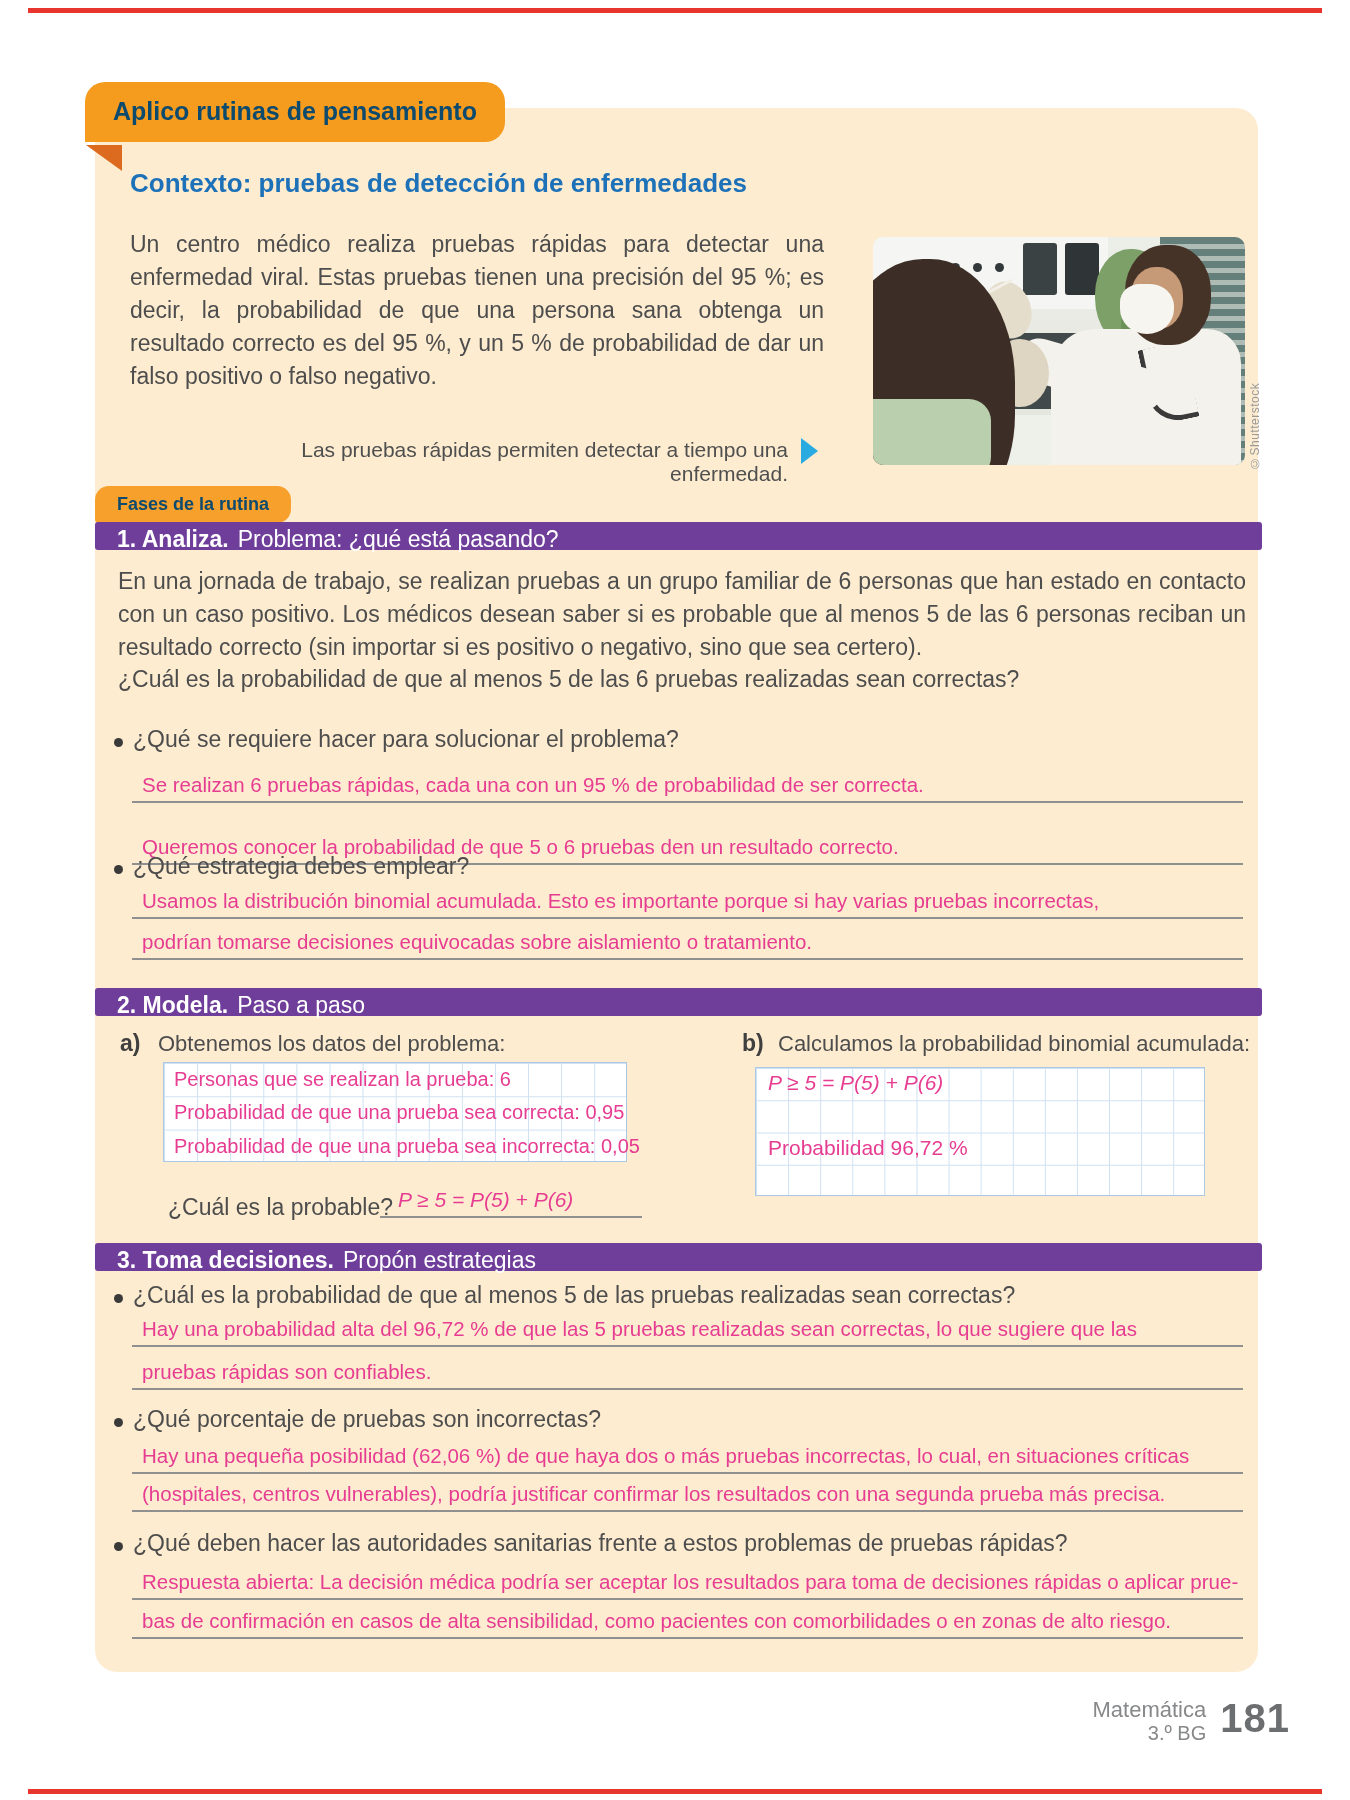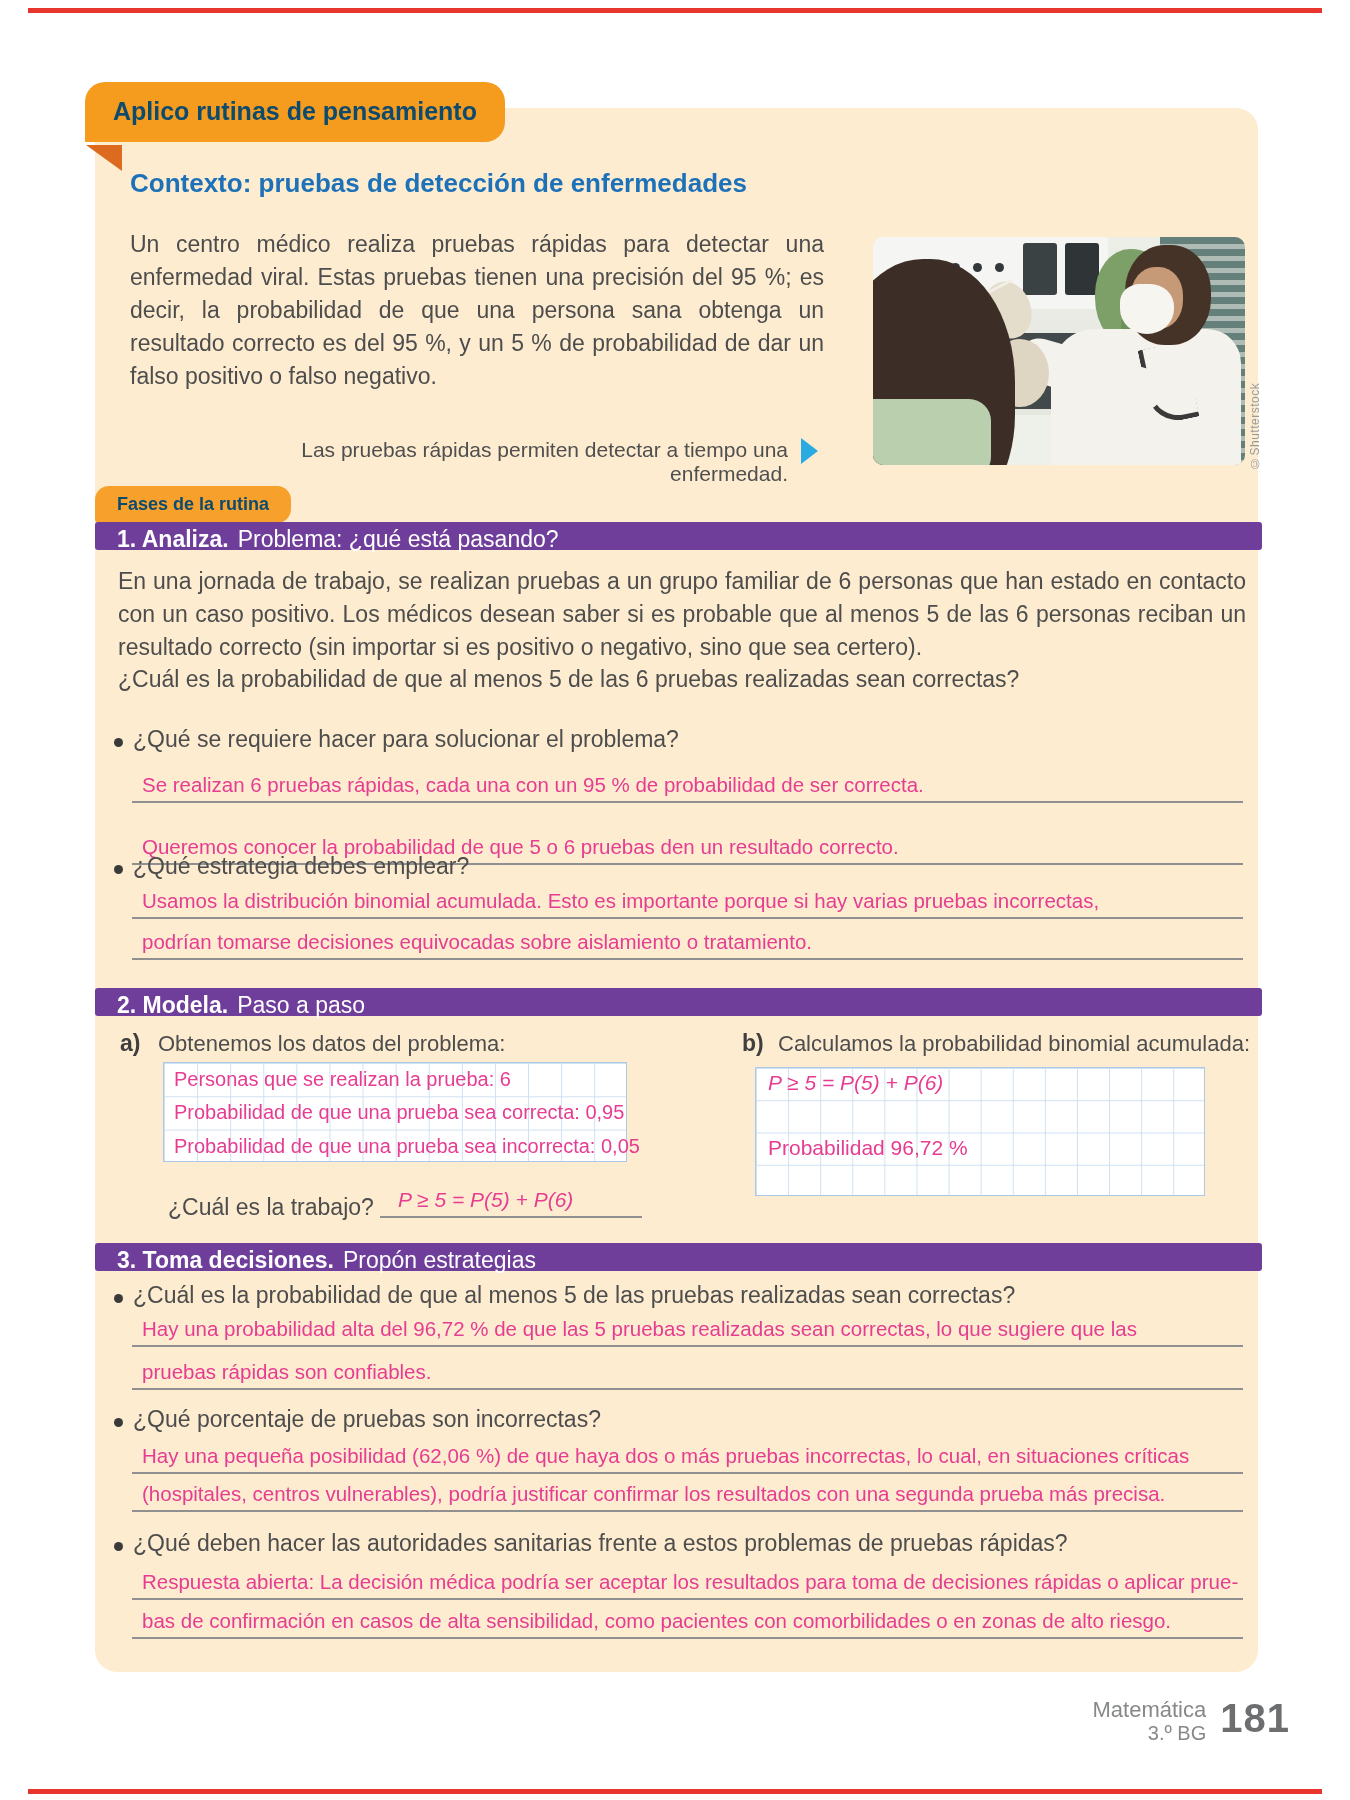--- a/index.html
+++ b/index.html
@@ -188,21 +188,21 @@
     <b>2. Modela.</b><span>Paso a paso</span>
   </div>
 
   <div class="item-label" style="left:120px;top:1030px;">a)</div>
   <div class="item-text" style="left:158px;top:1031px;">Obtenemos los datos del problema:</div>
   <div class="gridbox box-a">
     <div class="boxline">Personas que se realizan la prueba: 6</div>
     <div class="boxline">Probabilidad de que una prueba sea correcta: 0,95</div>
     <div class="boxline">Probabilidad de que una prueba sea incorrecta: 0,05</div>
   </div>
-  <div class="q-label">¿Cuál es la trabajo?</div>
+  <div class="q-label">¿Cuál es la probable?</div>
   <div class="q-line">
     <span>P ≥ 5 = P(5) + P(6)</span>
   </div>
 
   <div class="item-label" style="left:742px;top:1030px;">b)</div>
   <div class="item-text" style="left:778px;top:1031px;">Calculamos la probabilidad binomial acumulada:</div>
   <div class="gridbox box-b">
     <div class="bform">P ≥ 5 = P(5) + P(6)</div>
     <div class="bres">Probabilidad 96,72 %</div>
   </div>

